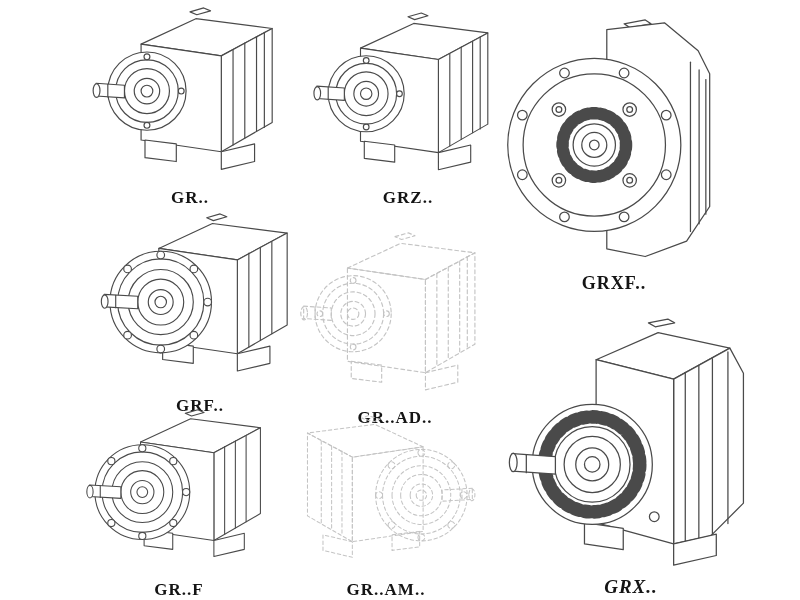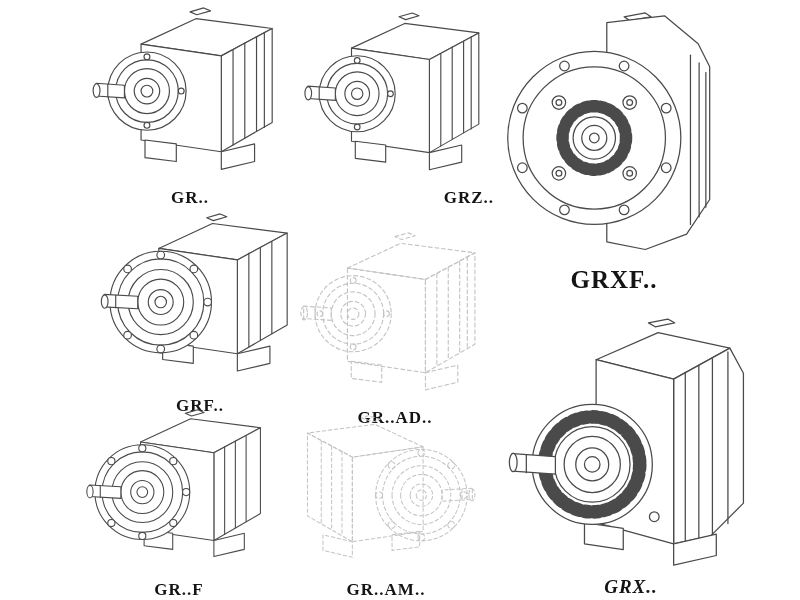--- a/index.html
+++ b/index.html
@@ -18,23 +18,23 @@
     align-items:center;justify-content:flex-end;
   }
   .fig svg{display:block;color:var(--line);}
   .fig.ghost svg{color:var(--ghost);stroke-dasharray:4 3; --gfill:none;}
   .cap{
     font-weight:bold;font-size:17px;color:var(--label);
     letter-spacing:1px;margin-top:2px;white-space:nowrap;
   }
   
   #fig-gr   {left:88px;  top:2px;   width:204px; height:206px;}
-  #fig-grz  {left:298px; top:2px;   width:196px; height:206px;align-items:flex-end;}
+  #fig-grz  {left:310px; top:2px;   width:196px; height:206px;}
   #fig-grxf {left:498px; top:2px;   width:232px; height:292px;}
-  #fig-grxf .cap{font-size:25px;}
+  #fig-grxf .cap{font-size:18px;}
   #fig-grf  {left:96px;  top:212px; width:208px; height:204px;align-items:center;}
   #fig-grad {left:294px; top:228px; width:202px; height:200px;}
   #fig-grf2 {left:80px;  top:408px; width:198px; height:192px;}
   #fig-gram {left:288px; top:412px; width:196px; height:188px;}
   #fig-grx  {left:500px; top:306px; width:262px; height:292px;font-style:italic;}
   #fig-grx .cap{font-size:19px;}
 </style>
 </head>
 <body>
 

